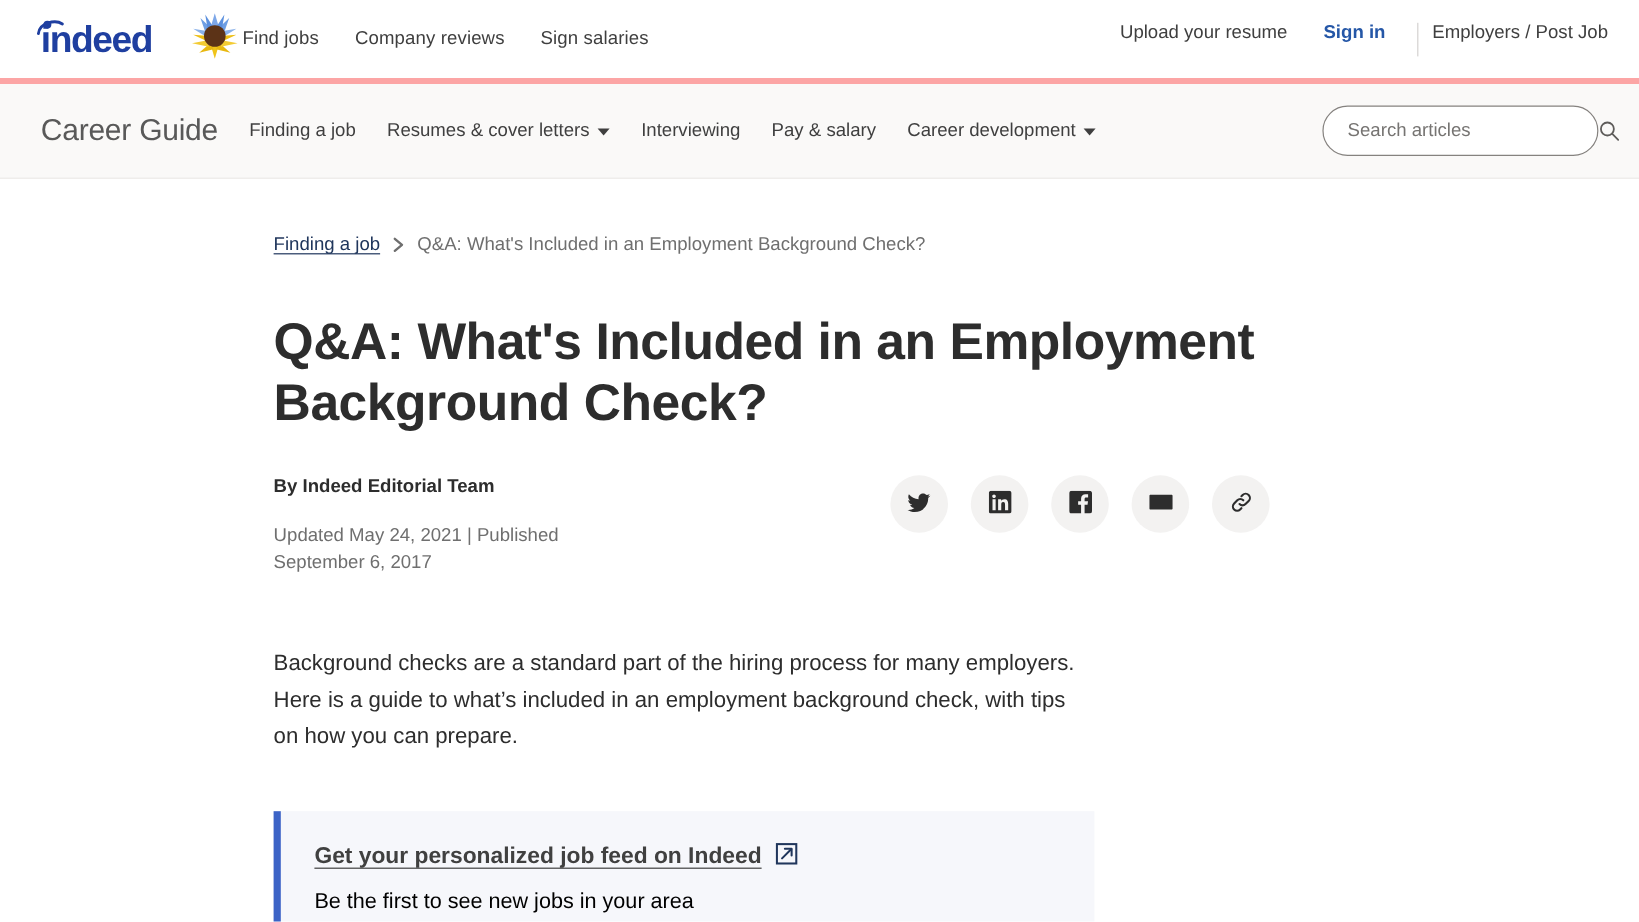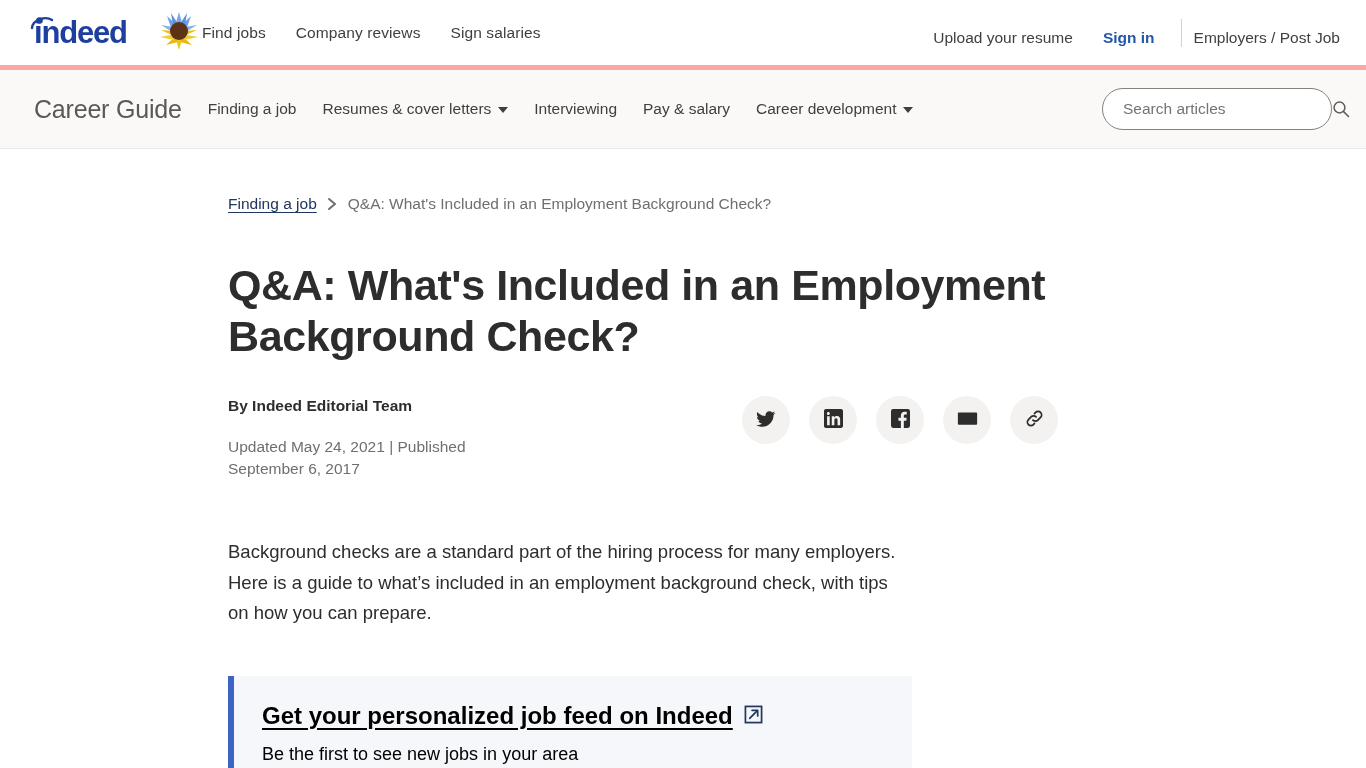--- a/index.html
+++ b/index.html
@@ -33,21 +33,21 @@
   .main-nav a {
     font-size: 15.5px;
     color: #3f3f3f;
     text-decoration: none;
     letter-spacing: 0.1px;
   }
 
   .header-right {
     margin-left: auto;
     display: flex;
-    align-items: flex-end;
+    align-items: flex-start;
     gap: 0;
   }
   .header-right .hr-link {
     font-size: 15.5px;
     color: #3f3f3f;
     text-decoration: none;
     padding: 0 16px;
   }
   .header-right .signin {
     color: #2557a7;
@@ -208,23 +208,23 @@
   }
 
   .callout {
     margin-top: 48px;
     width: 684px;
     background: #f6f7fb;
     border-left: 6px solid #3c63c6;
     padding: 26px 28px 28px 28px;
   }
   .callout-link {
-    font-size: 24px;
+    font-size: 19px;
     font-weight: bold;
-    color: #000000;
+    color: #404040;
     text-decoration: underline;
     text-underline-offset: 4px;
     display: inline-flex;
     align-items: center;
     gap: 11px;
   }
   .callout-sub {
     margin-top: 14px;
     font-size: 18px;
     color: #000000;

